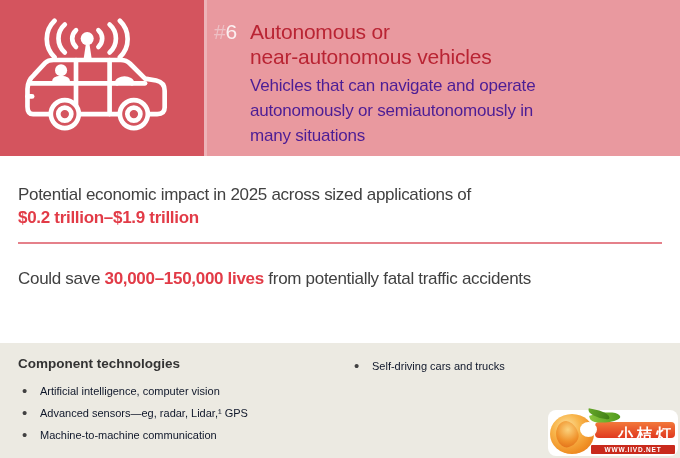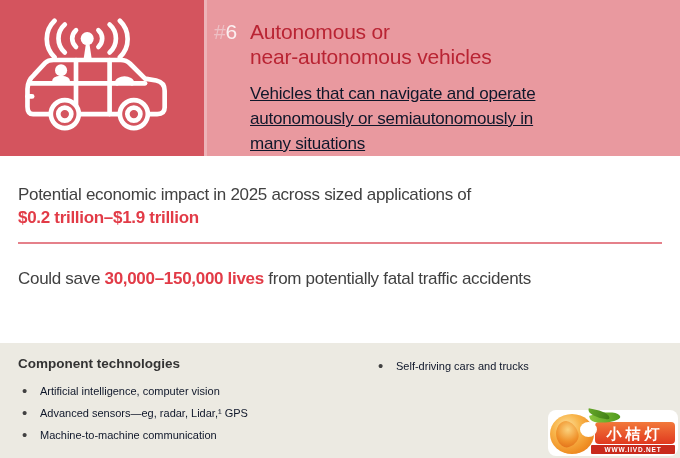--- a/index.html
+++ b/index.html
@@ -15,44 +15,44 @@
   .header { display:flex; height:156px; }
   .icon-panel { position:relative; width:204px; background:#d4545e; flex:none; }
   .car-svg { position:absolute; left:20px; top:18px; width:168px; }
   .panel-divider { width:3px; background:#edb3b8; flex:none; }
   .title-panel { flex:1; background:#e9999f; padding:19px 14px 0 7px; }
   .title-row { display:flex; align-items:flex-start; }
   .num { width:36px; flex:none; font-size:21px; line-height:25px; letter-spacing:-0.2px; }
   .num .hash { color:#eec0c5; }
   .num .digit { color:#fbf0f1; }
   .title { font-size:21px; font-weight:normal; color:#b92433; line-height:25px; letter-spacing:-0.2px; }
-  .subtitle { margin:12px 0 0 36px; width:312px; font-size:17px; line-height:25px; color:#0f172a; letter-spacing:-0.2px;text-decoration:underline; }
+  .subtitle { margin:4px 0 0 36px; width:312px; font-size:17px; line-height:25px; color:#4c1d95; letter-spacing:-0.2px; }
 
   
   .impact { height:187px; padding:27px 18px 0; background:#ffffff; }
   .impact-text, .lives-text { font-size:17px; line-height:23px; color:#414141; letter-spacing:-0.3px; }
   .red { color:#e23b47; }
   .bold { font-weight:bold; }
   .rule { margin-top:13px; height:2px; background:#e5808a; }
   .lives-text { margin-top:23px; }
 
   
-  .footer { position:relative; height:115px; background:#eceae2; display:flex; padding:12px 0 0 18px;gap:24px; }
+  .footer { position:relative; height:115px; background:#eceae2; display:flex; padding:12px 0 0 18px; }
   .col-left { width:332px; flex:none; }
   .col-right { flex:1; }
   .footer h3 { font-size:13.5px; font-weight:bold; color:#333333; line-height:17px; margin-bottom:8px; }
   .footer ul { list-style:none; font-size:11px; color:#0f172a; }
   .footer li { position:relative; line-height:22px; padding-left:22px; }
   .footer li::before { content:"•"; position:absolute; left:4px; top:0; font-size:15px; color:#414141; }
 
   
   .watermark { position:absolute; right:2px; bottom:2px; width:130px; height:46px; background:#ffffff; border-radius:8px; }
-  .wm-name { position:absolute; left:47px; top:12px; width:80px; height:22px; z-index:1;
+  .wm-name { position:absolute; left:47px; top:12px; width:80px; height:16px; z-index:1;
     background:linear-gradient(180deg,#f2793b,#e0391f); border-radius:4px;
-    color:#ffffff; font-size:15px; font-weight:bold; letter-spacing:4px; text-align:center; line-height:23px; }
+    color:#ffffff; font-size:15px; font-weight:bold; letter-spacing:4px; text-align:right; line-height:23px; }
   .wm-url { position:absolute; left:43px; top:35px; width:84px; height:9px; z-index:1;
     background:#c92a1c; border-radius:1px;
     color:#ffffff; font-size:6.5px; font-weight:bold; letter-spacing:0.8px; text-align:center; line-height:9px; }
   .wm-fruit { position:absolute; left:2px; top:4px; width:44px; height:40px; border-radius:50%; z-index:2;
     background:radial-gradient(circle at 38% 32%, #fde2a0 0%, #f8b54b 35%, #ef8d22 70%, #e3711b 100%); }
   .wm-fruit::before { content:""; position:absolute; left:6px; top:7px; width:22px; height:26px;
     background:radial-gradient(circle at 60% 35%, #fbd27d 0%, #f0922b 55%, #dd6414 100%);
     border-radius:55% 45% 60% 40% / 55% 60% 40% 45%; transform:rotate(-18deg); }
   .wm-highlight { position:absolute; left:32px; top:12px; width:17px; height:15px; z-index:3;
     background:radial-gradient(circle at 40% 35%, #ffffff 60%, #f0e6d4 100%); border-radius:50%; }

